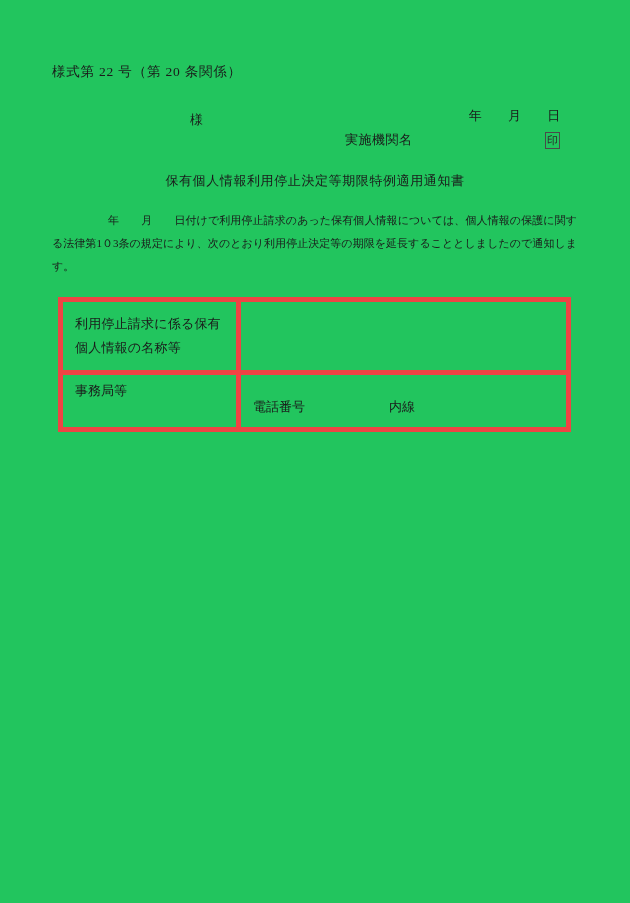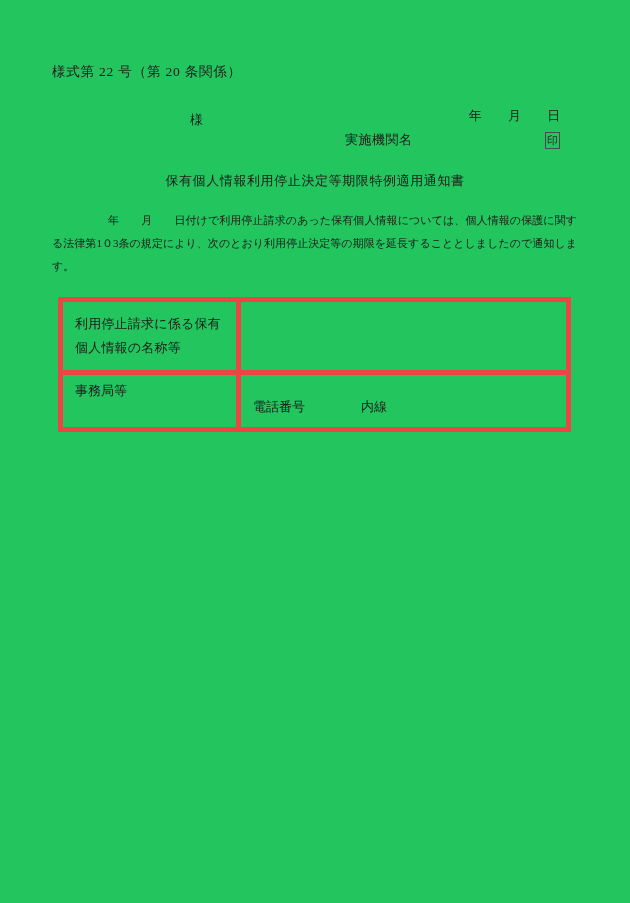--- a/index.html
+++ b/index.html
@@ -147,21 +147,21 @@
   }
   .date-cell .gap { display: inline-block; width: 26px; }
 
   .office-label {
     padding: 0 12px 24px 12px;
   }
   .contact-cell {
     padding: 0 12px 8px 12px;
   }
   .contact-cell .phone { display: inline-block; }
-  .contact-cell .ext { display: inline-block; margin-left: 56px; }
+  .contact-cell .ext { display: inline-block; margin-left: 84px; }
 </style>
 </head>
 <body>
 
 <div class="page">
 
   <div class="t form-no">様式第 22 号（第 20 条関係）</div>
 
   <div class="t date-line">
     <span>年</span><span class="gap"></span><span>月</span><span class="gap"></span><span>日</span>

